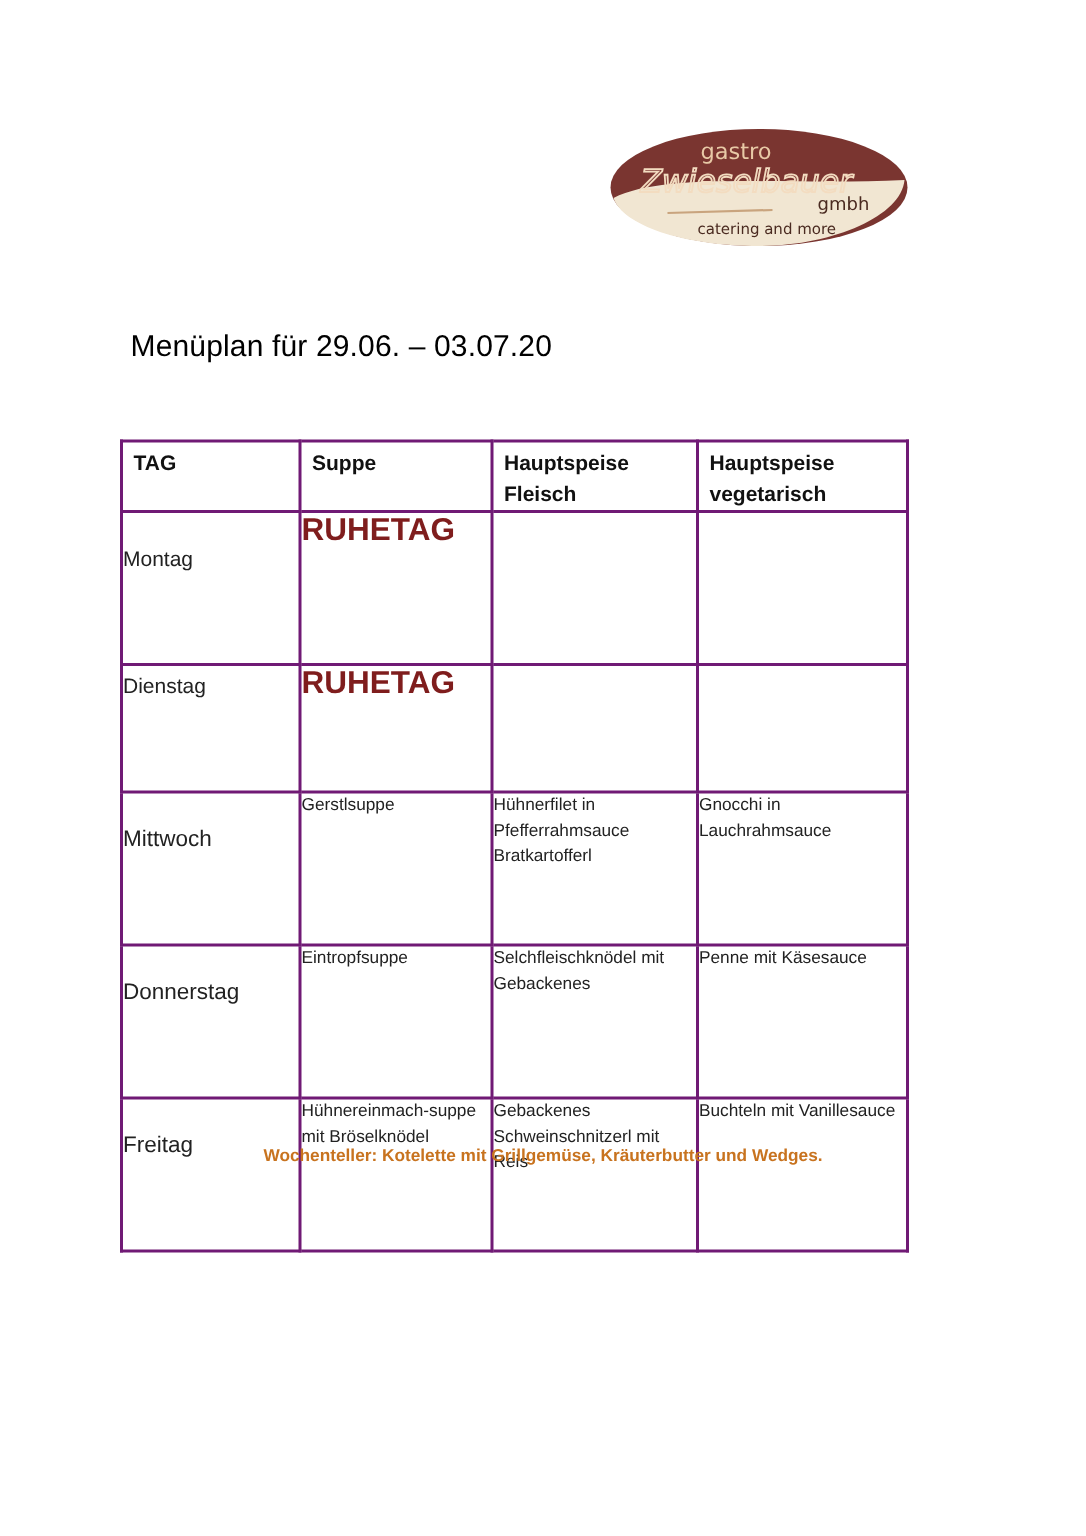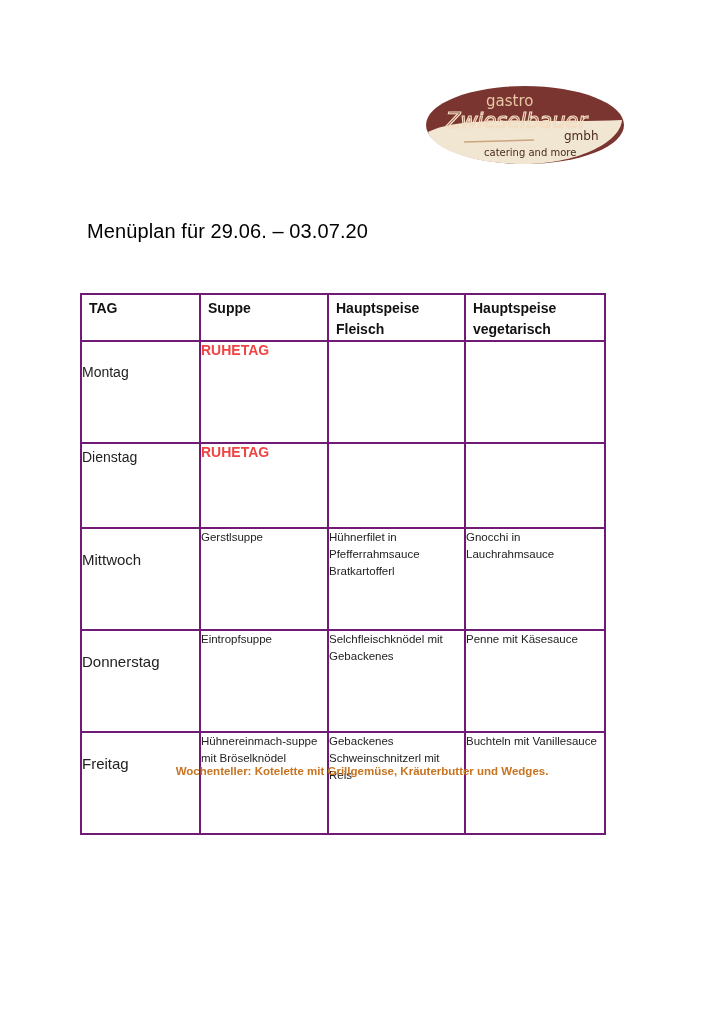--- a/index.html
+++ b/index.html
@@ -10,21 +10,21 @@
     body {
       width: 724px;
       height: 1024px;
       position: relative;
       overflow: hidden;
       font-family: "Liberation Sans", "DejaVu Sans", sans-serif;
       color: #1a1a1a;
     }
     .logo {
       position: absolute;
-      left: 424px;
+      left: 405px;
       top: 84px;
       width: 202px;
       height: 82px;
       text-align: right;
     }
     .title {
       position: absolute;
       left: 87px;
       top: 220px;
       font-size: 20px;
@@ -58,22 +58,22 @@
     col.c3 { width: 137px; }
     col.c4 { width: 140px; }
     tr.row td { height: 78px; }
     .day {
       font-size: 14px;
       padding-left: 7px;
       color: #222;
     }
     .ruhetag {
       font-weight: bold;
-      font-size: 14px;
-      color: #ef4444;
+      font-size: 21px;
+      color: #7f1d1d;
       padding-left: 7px;
       padding-top: 18px;
     }
     .dish {
       font-size: 11.5px;
       line-height: 17px;
       padding: 15px 6px 0 7px;
       color: #222;
     }
     .day.d1 { padding-top: 22px; margin-left: 44px; }

